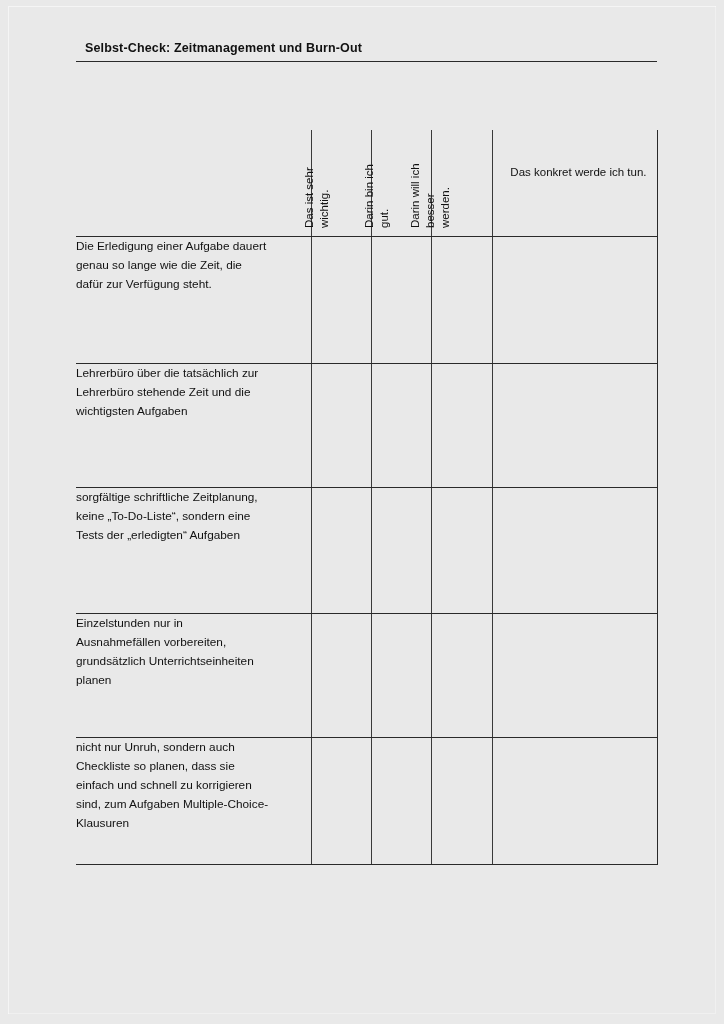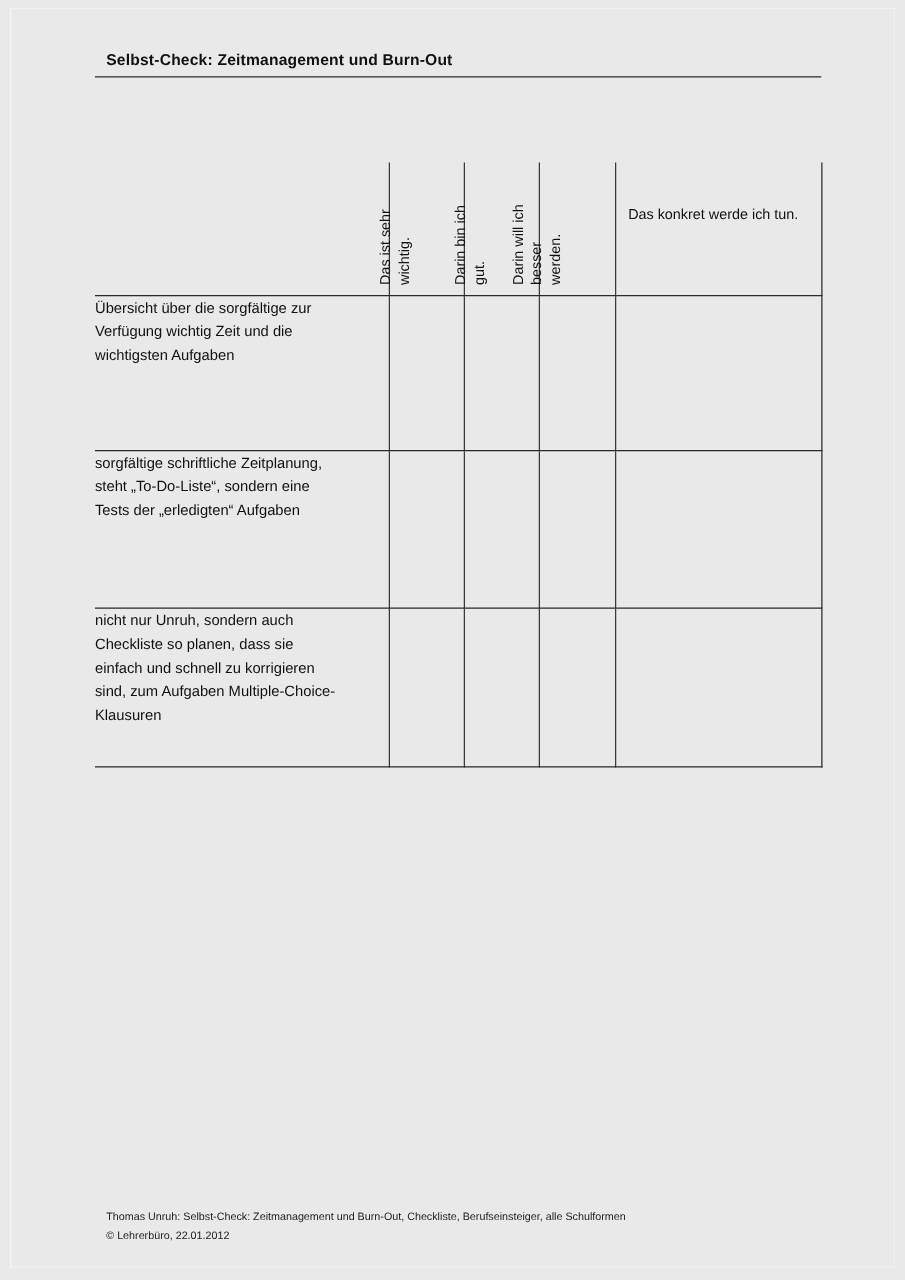--- a/index.html
+++ b/index.html
@@ -110,21 +110,21 @@
     text-align: left;
     margin-left: -9px;
   }
   .rot-text .l2 { display: block; }
 
   .hdr-action-label {
     position: absolute;
     left: 0;
     right: 0;
     top: 34px;
-    text-align: left;
+    text-align: right;
     font-size: 11.5px;
     font-weight: normal;
     line-height: 16px;
     padding: 0 10px;
     box-sizing: border-box;
   }
 
   
   .row-statement {
     border-right: 1.2px solid #3a3a3a;
@@ -203,61 +203,80 @@
           </div>
         </th>
 
         <th class="hdr-last">
           <div class="hdr-action-label">Das konkret werde ich tun.</div>
         </th>
       </tr>
     </thead>
     <tbody>
 
-
-      <tr>
-        <td class="row-statement">
-          <span class="stmt-line">Übersicht über die sorgfältige zur</span>
-          <span class="stmt-line">Verfügung wichtig Zeit und die</span>
+      <tr>
+        <td class="row-statement">
+          <span class="stmt-line">Die Erledigung einer Aufgabe dauert</span>
+          <span class="stmt-line">genau so lange wie die Zeit, die</span>
+          <span class="stmt-line">dafür zur Verfügung steht.</span>
+        </td>
+        <td class="row-box" style="height:126px"></td>
+        <td class="row-box"></td>
+        <td class="row-box"></td>
+        <td class="row-box last"></td>
+      </tr>
+
+      <tr>
+        <td class="row-statement">
+          <span class="stmt-line">Lehrerbüro über die tatsächlich zur</span>
+          <span class="stmt-line">Lehrerbüro stehende Zeit und die</span>
           <span class="stmt-line">wichtigsten Aufgaben</span>
         </td>
         <td class="row-box" style="height:123px"></td>
         <td class="row-box"></td>
         <td class="row-box"></td>
         <td class="row-box last"></td>
       </tr>
 
       <tr>
         <td class="row-statement">
           <span class="stmt-line">sorgfältige schriftliche Zeitplanung,</span>
-          <span class="stmt-line">steht „To-Do-Liste“, sondern eine</span>
+          <span class="stmt-line">keine „To-Do-Liste“, sondern eine</span>
           <span class="stmt-line">Tests der „erledigten“ Aufgaben</span>
         </td>
         <td class="row-box" style="height:125px"></td>
         <td class="row-box"></td>
         <td class="row-box"></td>
         <td class="row-box last"></td>
       </tr>
 
+      <tr>
+        <td class="row-statement">
+          <span class="stmt-line">Einzelstunden nur in</span>
+          <span class="stmt-line">Ausnahmefällen vorbereiten,</span>
+          <span class="stmt-line">grundsätzlich Unterrichtseinheiten</span>
+          <span class="stmt-line">planen</span>
+        </td>
+        <td class="row-box" style="height:123px"></td>
+        <td class="row-box"></td>
+        <td class="row-box"></td>
+        <td class="row-box last"></td>
+      </tr>
 
       <tr>
         <td class="row-statement">
           <span class="stmt-line">nicht nur Unruh, sondern auch</span>
           <span class="stmt-line">Checkliste so planen, dass sie</span>
           <span class="stmt-line">einfach und schnell zu korrigieren</span>
           <span class="stmt-line">sind, zum Aufgaben Multiple-Choice-</span>
           <span class="stmt-line">Klausuren</span>
         </td>
         <td class="row-box" style="height:126px"></td>
         <td class="row-box"></td>
         <td class="row-box"></td>
         <td class="row-box last"></td>
       </tr>
 
     </tbody>
   </table>
 
-  <div class="footer">
-    <span class="footer-line">Thomas Unruh: Selbst-Check: Zeitmanagement und Burn-Out, Checkliste, Berufseinsteiger, alle Schulformen</span>
-    <span class="footer-line">© Lehrerbüro, 22.01.2012</span>
-  </div>
 
 </div>
 
 </body></html>

